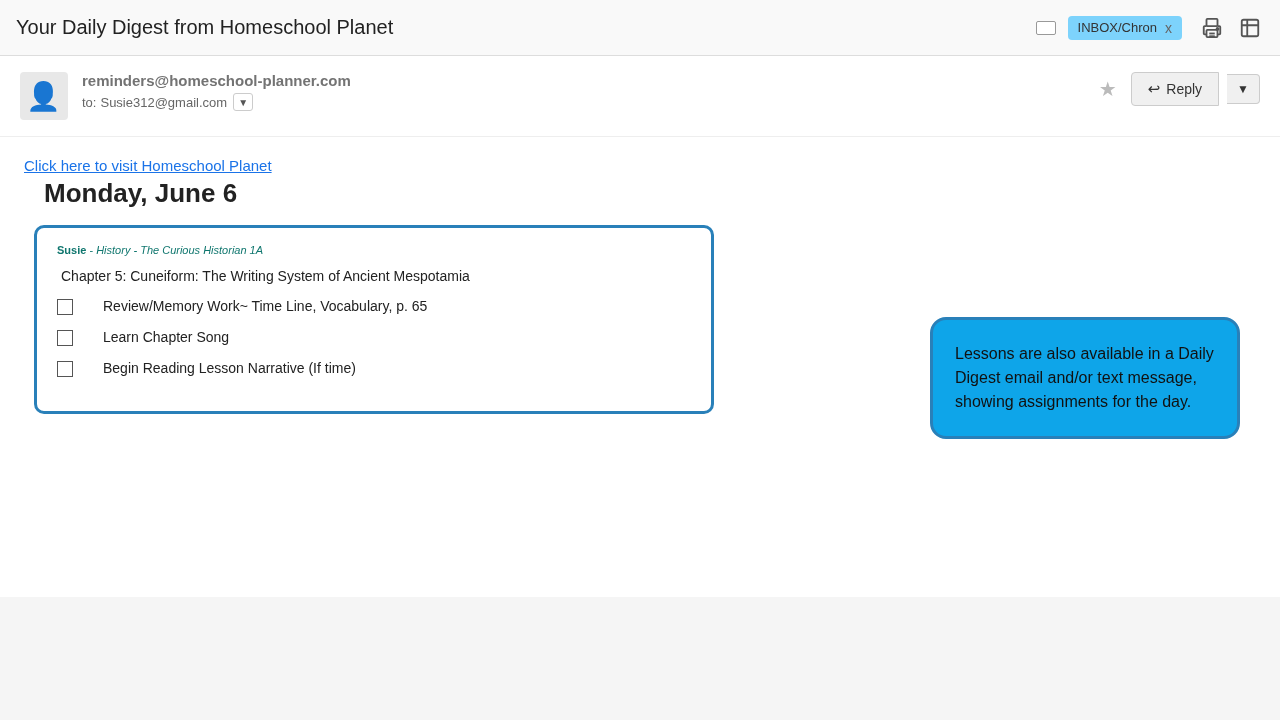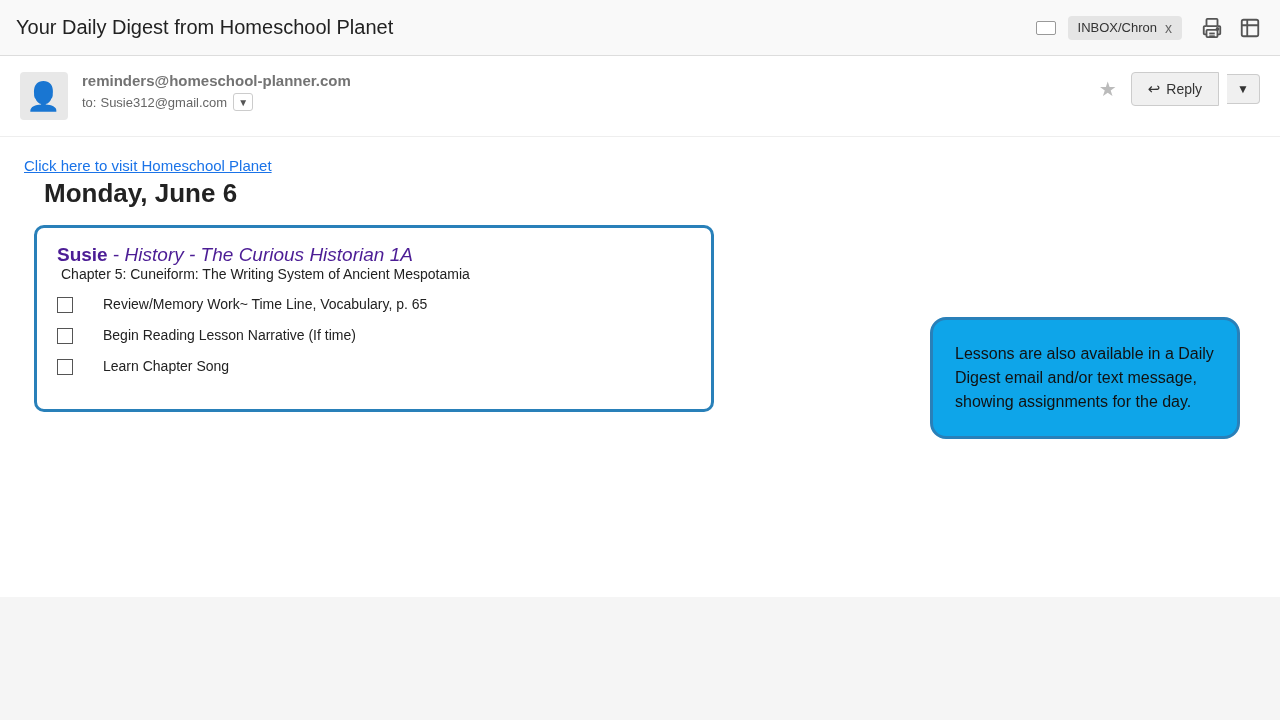--- a/index.html
+++ b/index.html
@@ -41,21 +41,21 @@
       height: 14px;
       border: 1px solid #999;
       border-radius: 2px;
       margin-right: 12px;
       background: #fff;
     }
 
     .tab-pill {
       display: flex;
       align-items: center;
-      background: #e5e5e5;
+      background: #7dd3fc;
       border-radius: 4px;
       padding: 4px 10px;
       font-size: 13px;
       color: #333;
       margin-right: 16px;
     }
 
     .tab-pill .close-x {
       margin-left: 8px;
       cursor: pointer;
@@ -219,22 +219,23 @@
       border: 3px solid #2980b9;
       border-radius: 10px;
       margin-left: 10px;
       margin-right: 10px;
       padding: 16px 20px 20px 20px;
       max-width: 680px;
       background: #fff;
     }
 
     .assignment-subject {
-      font-size: 19px;
-      color: #4c1d95;
+      font-size: 11px;
+      margin-bottom: 12px;
+      color: #0f766e;
     }
 
     .assignment-subject .student-name {
       font-weight: bold;
     }
 
     .assignment-subject .course-info {
       font-style: italic;
     }
 
@@ -357,25 +358,25 @@
       </div>
 
       <div class="chapter-title">Chapter 5: Cuneiform: The Writing System of Ancient Mespotamia</div>
 
       <div class="task-item">
         <div class="task-checkbox"></div>
         <span>Review/Memory Work~ Time Line, Vocabulary, p. 65</span>
       </div>
       <div class="task-item">
         <div class="task-checkbox"></div>
-        <span>Begin Reading Lesson Narrative (If time)</span>
+        <span>Learn Chapter Song</span>
       </div>
       <div class="task-item">
         <div class="task-checkbox"></div>
-        <span>Learn Chapter Song</span>
+        <span>Begin Reading Lesson Narrative (If time)</span>
       </div>
     </div>
 
     
     <div class="callout-box">
       <span>Lessons are also available in a Daily Digest email and/or text message, showing assignments for the day.</span>
     </div>
 
   </div>
 

